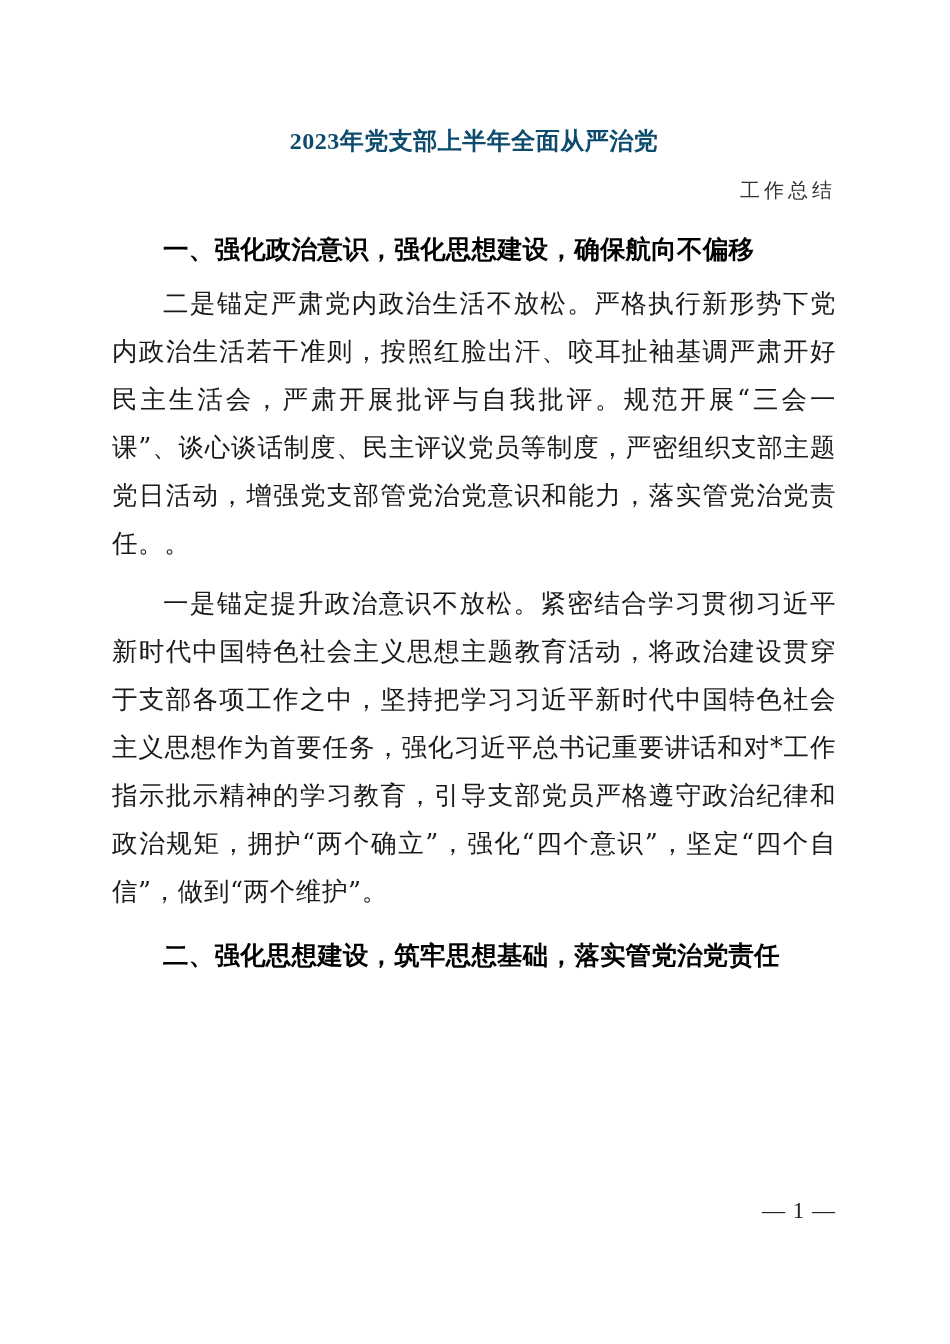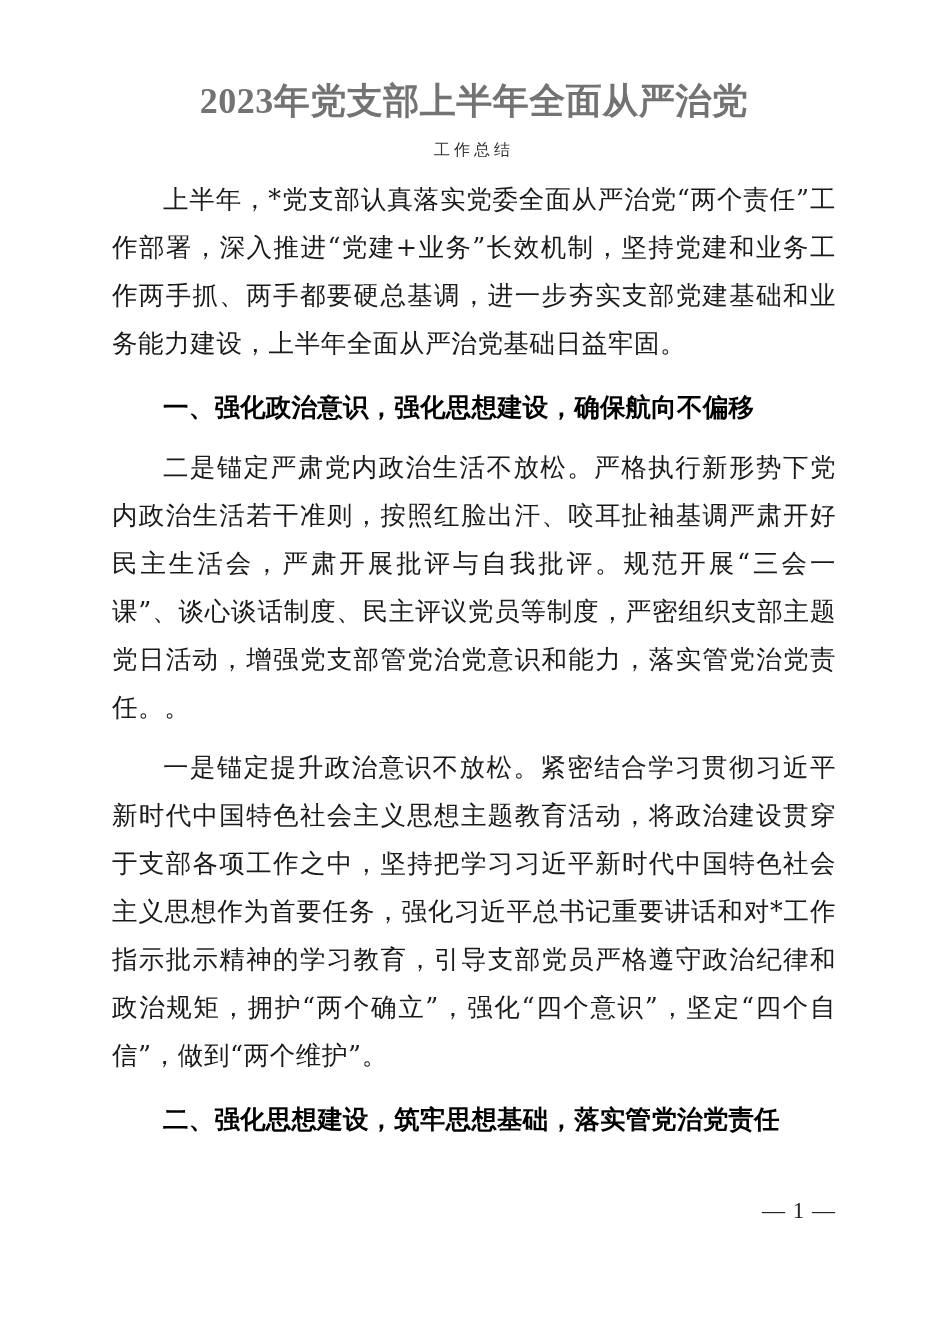--- a/index.html
+++ b/index.html
@@ -22,37 +22,37 @@
   .page-body {
     position: absolute;
     left: 112px;
     top: 0;
     width: 724px;
   }
 
   
   .doc-title {
     margin: 0;
-    padding-top: 80px;
+    padding-top: 120px;
     text-align: center;
     font-family: "Liberation Serif", "DejaVu Serif", serif;
     font-weight: bold;
-    font-size: 36px;
+    font-size: 24px;
     line-height: 42px;
     letter-spacing: 0.5px;
-    color: #737373;
+    color: #0c4a6e;
   }
 
   .doc-subtitle {
     margin: 0;
     padding-top: 9px;
-    text-align: center;
+    text-align: right;
     font-family: Liberation Sans, sans-serif;
     font-weight: normal;
-    font-size: 16px;
+    font-size: 20px;
     line-height: 38px;
     letter-spacing: 4px;
     color: #333333;
   }
 
   
   .para {
     margin: 0;
     padding-top: 12px;
     text-indent: 2em;
@@ -101,21 +101,20 @@
 <body>
 
 <div class="page">
 
   <div class="page-body">
 
     <h1 class="doc-title">2023年党支部上半年全面从严治党</h1>
 
     <div class="doc-subtitle">工作总结</div>
 
-    <p class="para">上半年，*党支部认真落实党委全面从严治党“两个责任”工作部署，深入推进“党建+业务”长效机制，坚持党建和业务工作两手抓、两手都要硬总基调，进一步夯实支部党建基础和业务能力建设，上半年全面从严治党基础日益牢固。</p>
 
     <h2 class="section-heading">一、强化政治意识，强化思想建设，确保航向不偏移</h2>
 
     <p class="para">二是锚定严肃党内政治生活不放松。严格执行新形势下党内政治生活若干准则，按照红脸出汗、咬耳扯袖基调严肃开好民主生活会，严肃开展批评与自我批评。规范开展“三会一课”、谈心谈话制度、民主评议党员等制度，严密组织支部主题党日活动，增强党支部管党治党意识和能力，落实管党治党责任。。</p>
 
     <p class="para">一是锚定提升政治意识不放松。紧密结合学习贯彻习近平新时代中国特色社会主义思想主题教育活动，将政治建设贯穿于支部各项工作之中，坚持把学习习近平新时代中国特色社会主义思想作为首要任务，强化习近平总书记重要讲话和对*工作指示批示精神的学习教育，引导支部党员严格遵守政治纪律和政治规矩，拥护“两个确立”，强化“四个意识”，坚定“四个自信”，做到“两个维护”。</p>
 
     <h2 class="section-heading">二、强化思想建设，筑牢思想基础，落实管党治党责任</h2>
 
   </div>

